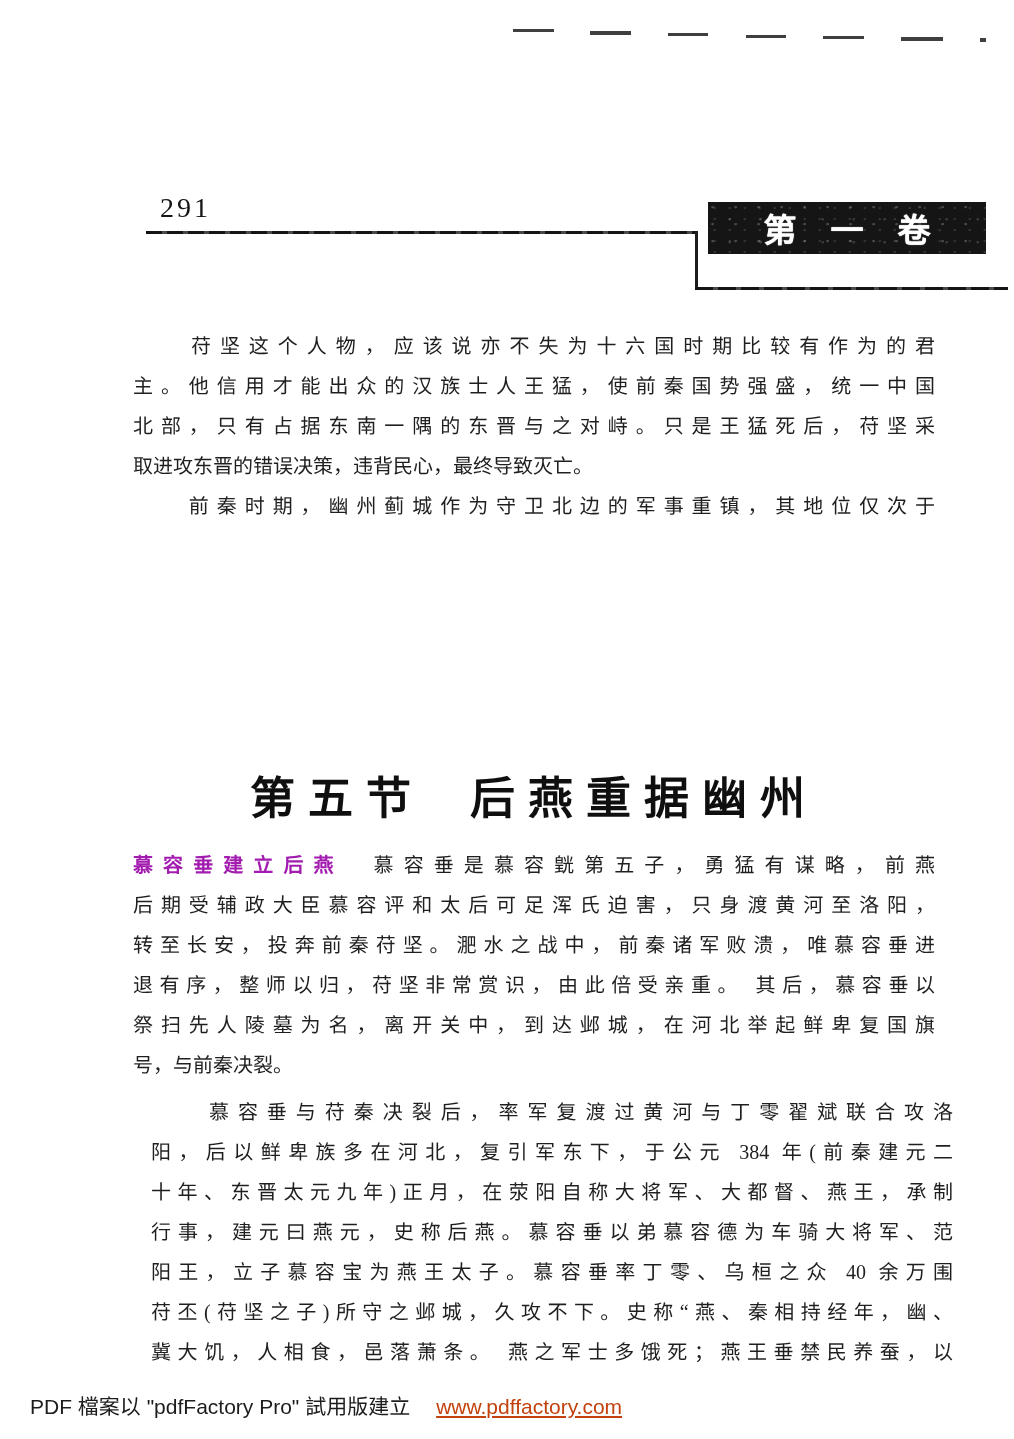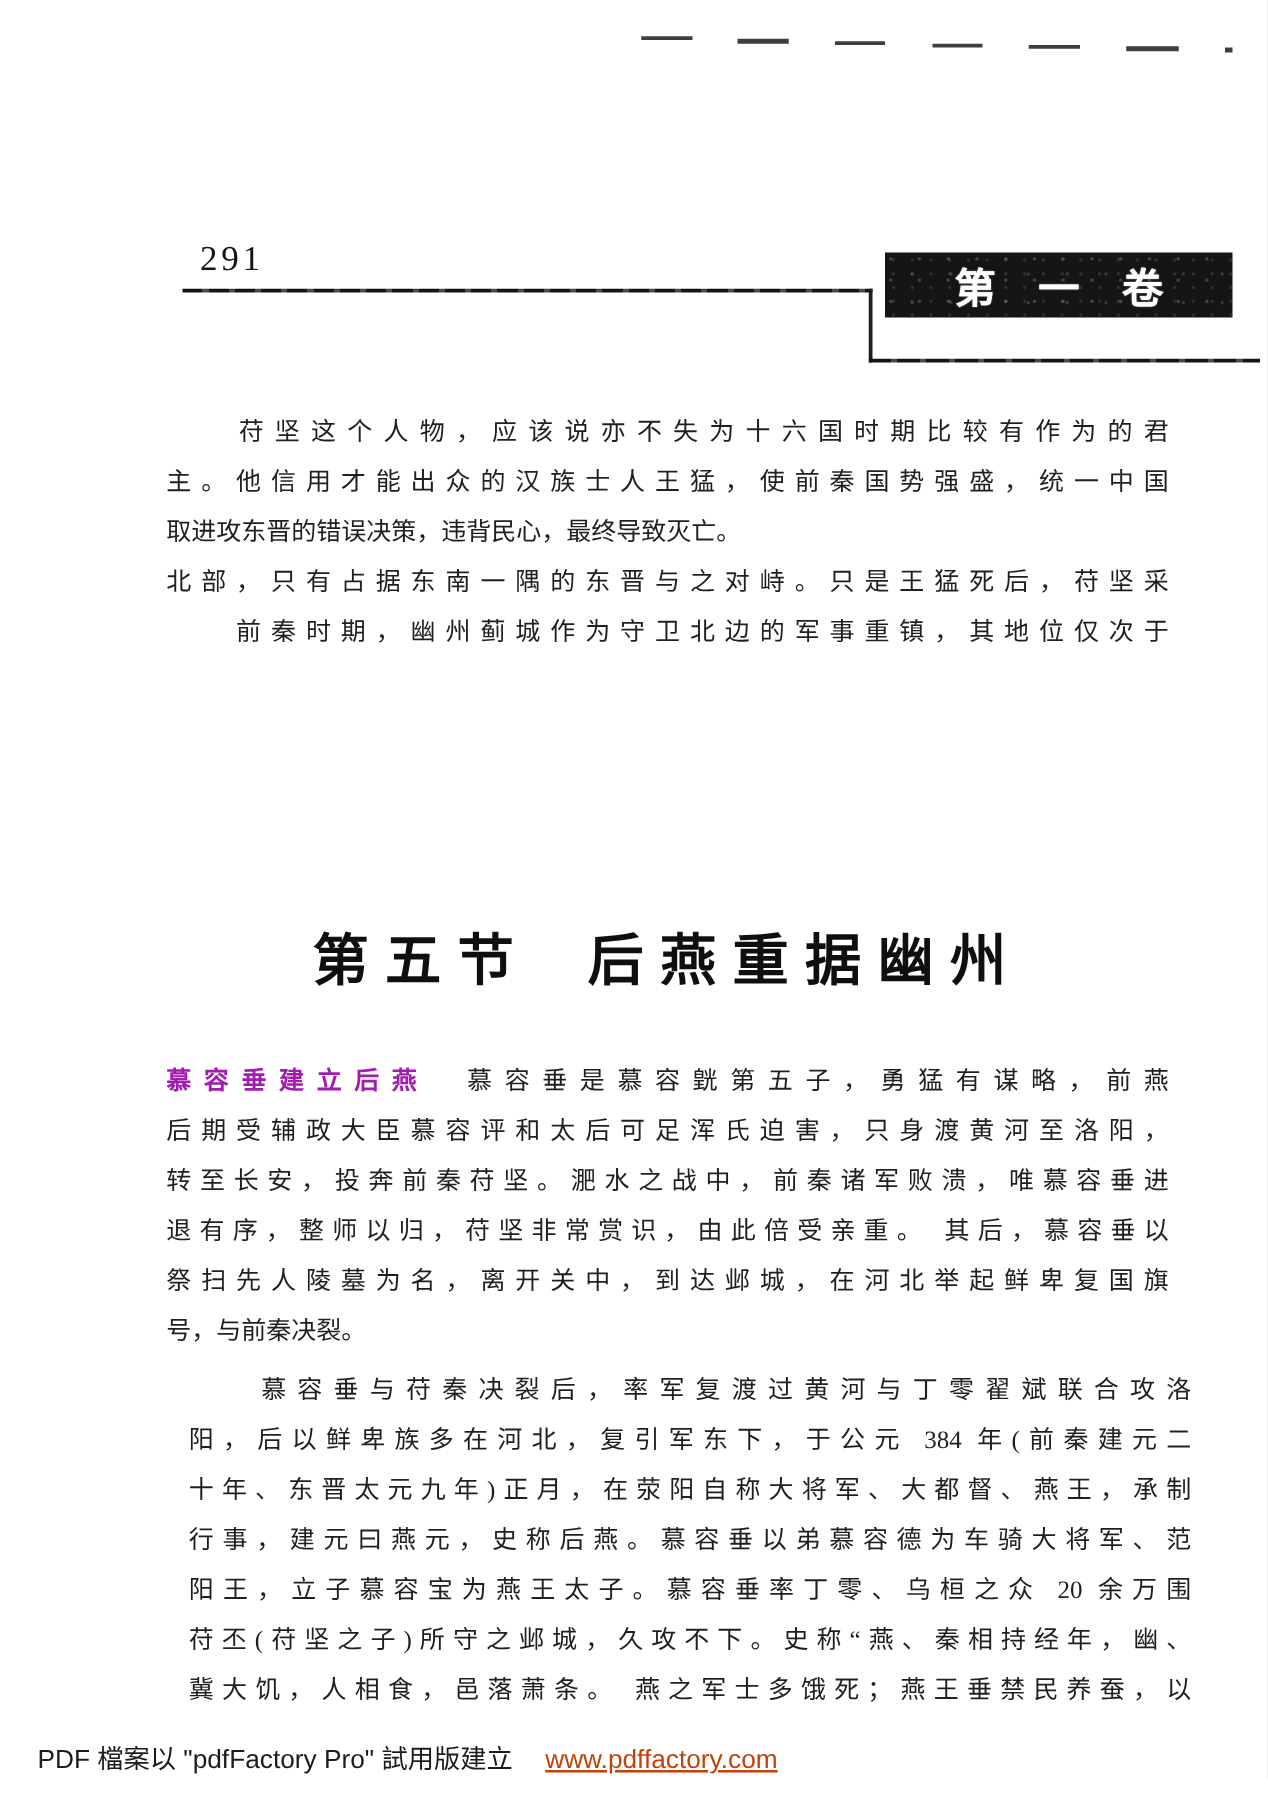--- a/index.html
+++ b/index.html
@@ -54,21 +54,21 @@
     text-align:justify;text-align-last:justify;
     white-space:nowrap;
   }
   .tline.short{text-align-last:left;}
   #p1{top:326px;}
   #p2{top:486px;}
   #p3{top:845px;}
   #p4{top:1092px;margin-left:18px;}
   .lead{font-weight:700;color:#a21caf;}
   .heading{
-    position:absolute;left:133px;top:742px;width:802px;height:54px;
+    position:absolute;left:133px;top:772px;width:802px;height:54px;
     display:flex;justify-content:center;gap:46px;
     font-size:45px;font-weight:700;color:#0f0f0f;
     letter-spacing:13px;line-height:54px;
   }
   
   .footer{
     position:absolute;left:30px;top:1390px;
     font-family:"Liberation Sans","DejaVu Sans",sans-serif;
     font-size:21px;color:#1c1c1c;
     display:flex;align-items:baseline;gap:26px;white-space:nowrap;
@@ -94,22 +94,22 @@
   <div class="rule rule-top"></div>
   <div class="rule rule-vert"></div>
   <div class="rule rule-bottom"></div>
   <div class="banner">
     <span>第一卷</span>
   </div>
 
   <div class="para" id="p1">
       <div class="tline">　　苻坚这个人物，应该说亦不失为十六国时期比较有作为的君</div>
       <div class="tline">主。他信用才能出众的汉族士人王猛，使前秦国势强盛，统一中国</div>
+      <div class="tline">北部，只有占据东南一隅的东晋与之对峙。只是王猛死后，苻坚采</div>
       <div class="tline short">取进攻东晋的错误决策，违背民心，最终导致灭亡。</div>
-      <div class="tline">北部，只有占据东南一隅的东晋与之对峙。只是王猛死后，苻坚采</div>
     </div>
 
   <div class="para" id="p2">
       <div class="tline">　　前秦时期，幽州蓟城作为守卫北边的军事重镇，其地位仅次于</div>
     </div>
 
   <h2 class="heading" style="margin:0;">
     <span>第五节</span>
     <span>后燕重据幽州</span>
   </h2>
@@ -125,21 +125,21 @@
         <div class="tline">祭扫先人陵墓为名，离开关中，到达邺城，在河北举起鲜卑复国旗</div>
         <div class="tline short">号，与前秦决裂。</div>
       </div>
   </div>
 
   <div class="para" id="p4">
       <div class="tline">　　慕容垂与苻秦决裂后，率军复渡过黄河与丁零翟斌联合攻洛</div>
       <div class="tline">阳，后以鲜卑族多在河北，复引军东下，于公元 384 年(前秦建元二</div>
       <div class="tline">十年、东晋太元九年)正月，在荥阳自称大将军、大都督、燕王，承制</div>
       <div class="tline">行事，建元曰燕元，史称后燕。慕容垂以弟慕容德为车骑大将军、范</div>
-      <div class="tline">阳王，立子慕容宝为燕王太子。慕容垂率丁零、乌桓之众 20 余万围</div>
+      <div class="tline">阳王，立子慕容宝为燕王太子。慕容垂率丁零、乌桓之众 40 余万围</div>
       <div class="tline">苻丕(苻坚之子)所守之邺城，久攻不下。史称“燕、秦相持经年，幽、</div>
       <div class="tline">冀大饥，人相食，邑落萧条。 燕之军士多饿死；燕王垂禁民养蚕，以</div>
     </div>
 
   <div class="footer">
     <span>PDF 檔案以 "pdfFactory Pro" 試用版建立</span>
     <a href="#">www.pdffactory.com</a>
   </div>
 
 </div>

